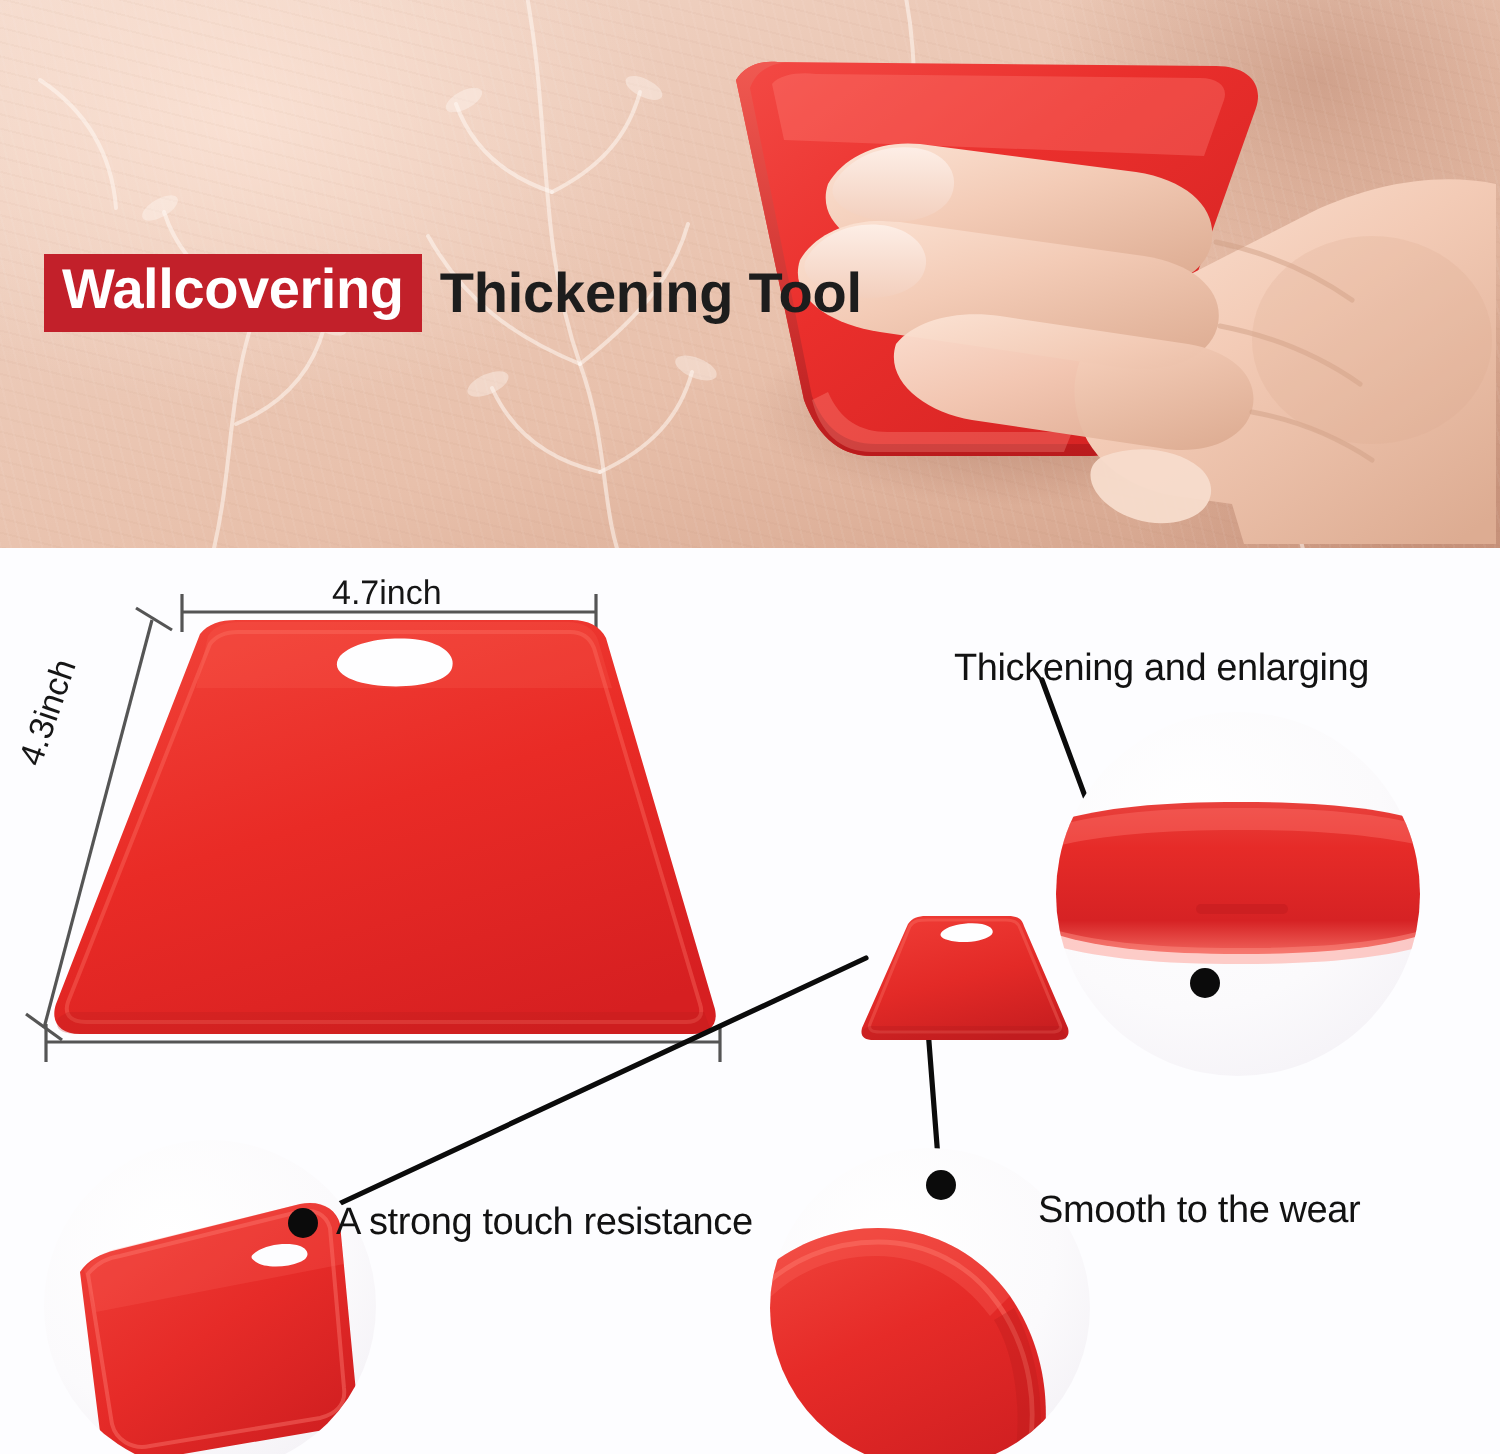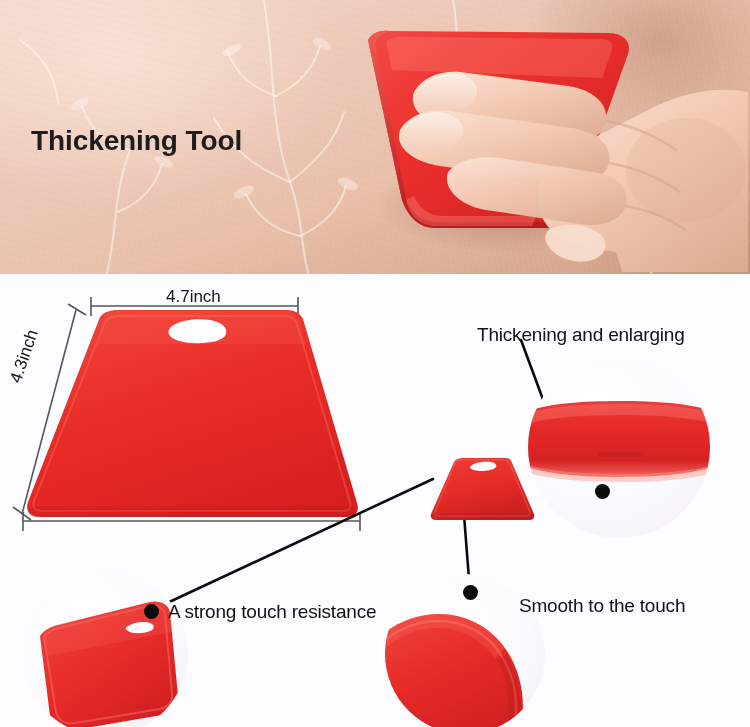--- a/index.html
+++ b/index.html
@@ -181,20 +181,21 @@
         </g>
 
         <ellipse cx="330" cy="170" rx="60" ry="52" fill="#d9a88e" opacity=".22"></ellipse>
 
         <path d="M196 228 C 212 222, 232 224, 244 234 C 254 243, 250 256, 236 260
                  C 220 265, 200 258, 192 246 C 187 238, 189 231, 196 228 Z" fill="#f7dccc" opacity=".95"></path>
       </svg>
     </div>
 
     <div class="hero-title">
+      <span class="badge">Wallcovering</span>
       <span class="title-rest">Thickening Tool</span>
     </div>
   </div>
 
   <div id="product">
 
     <svg width="400" height="270" viewBox="0 0 400 270" style="position:absolute;left:0;top:0;">
       <defs>
         <linearGradient id="gBig" x1="0.25" y1="0" x2="0.75" y2="1">
           <stop offset="0%" stop-color="#f04037"></stop>
@@ -312,21 +313,21 @@
                  C 138 100, 142 132, 134 164 L -16 164 C -24 130, -24 94, -10 68 Z" fill="url(#gSm)"></path>
         <path d="M-6 72 C 9 56, 31 47, 54 47 C 78 47, 100 58, 114 78
                  C 130 101, 135 130, 128 158 L -12 158 C -19 127, -19 95, -6 72 Z" fill="none" stroke="#ff8578" stroke-opacity=".42" stroke-width="2.4"></path>
         <path d="M-10 68 C 6 50, 30 40, 54 40 C 80 40, 104 52, 120 74
                  L 110 84 C 95 64, 75 54, 53 54 C 31 54, 10 63, -4 79 Z" fill="#ff7468" opacity=".25"></path>
         <path d="M122 80 C 134 102, 139 134, 133 164 L 121 164
                  C 127 134, 123 104, 112 86 Z" fill="#b61a1c" opacity=".3"></path>
       </svg>
     </div>
     <div class="dot" style="left:463px;top:311px;"></div>
-    <span class="callout-txt" id="txt-smooth">Smooth to the touch</span>
+    <span class="callout-txt" id="txt-smooth">Smooth to the wear</span>
 
     <svg width="130" height="100" viewBox="0 0 130 100" style="position:absolute;left:418px;top:176px;">
       <defs>
         <linearGradient id="gHub" x1="0.3" y1="0" x2="0.7" y2="1">
           <stop offset="0%" stop-color="#ee3a34"></stop>
           <stop offset="50%" stop-color="#e32a27"></stop>
           <stop offset="100%" stop-color="#c81e20"></stop>
         </linearGradient>
       </defs>
       <path d="M36 12 C 38 9, 41 8, 45 8 L 86 8 C 90 8, 93 9, 94 13

